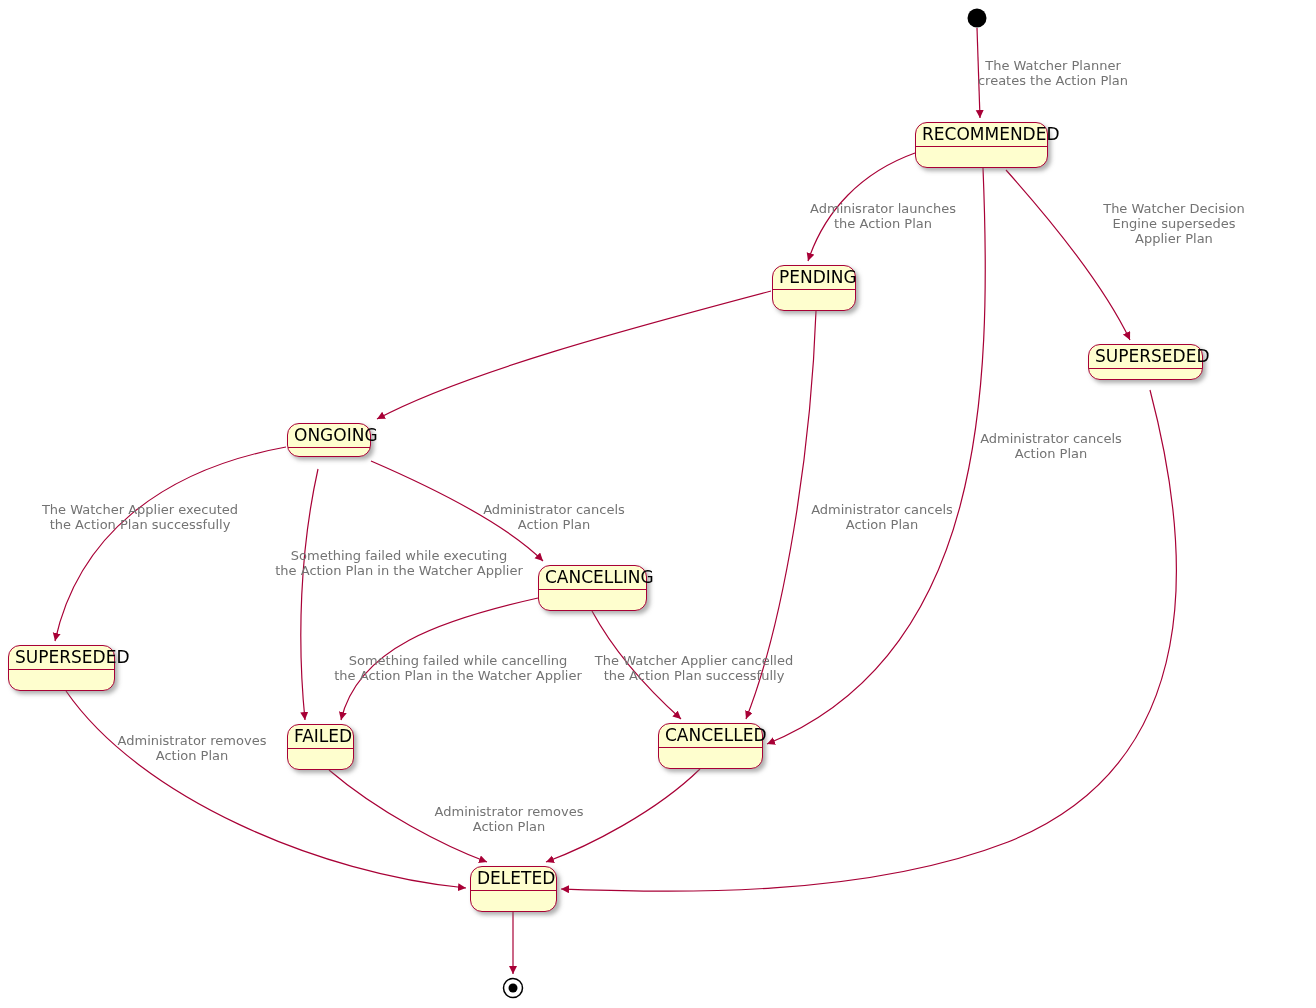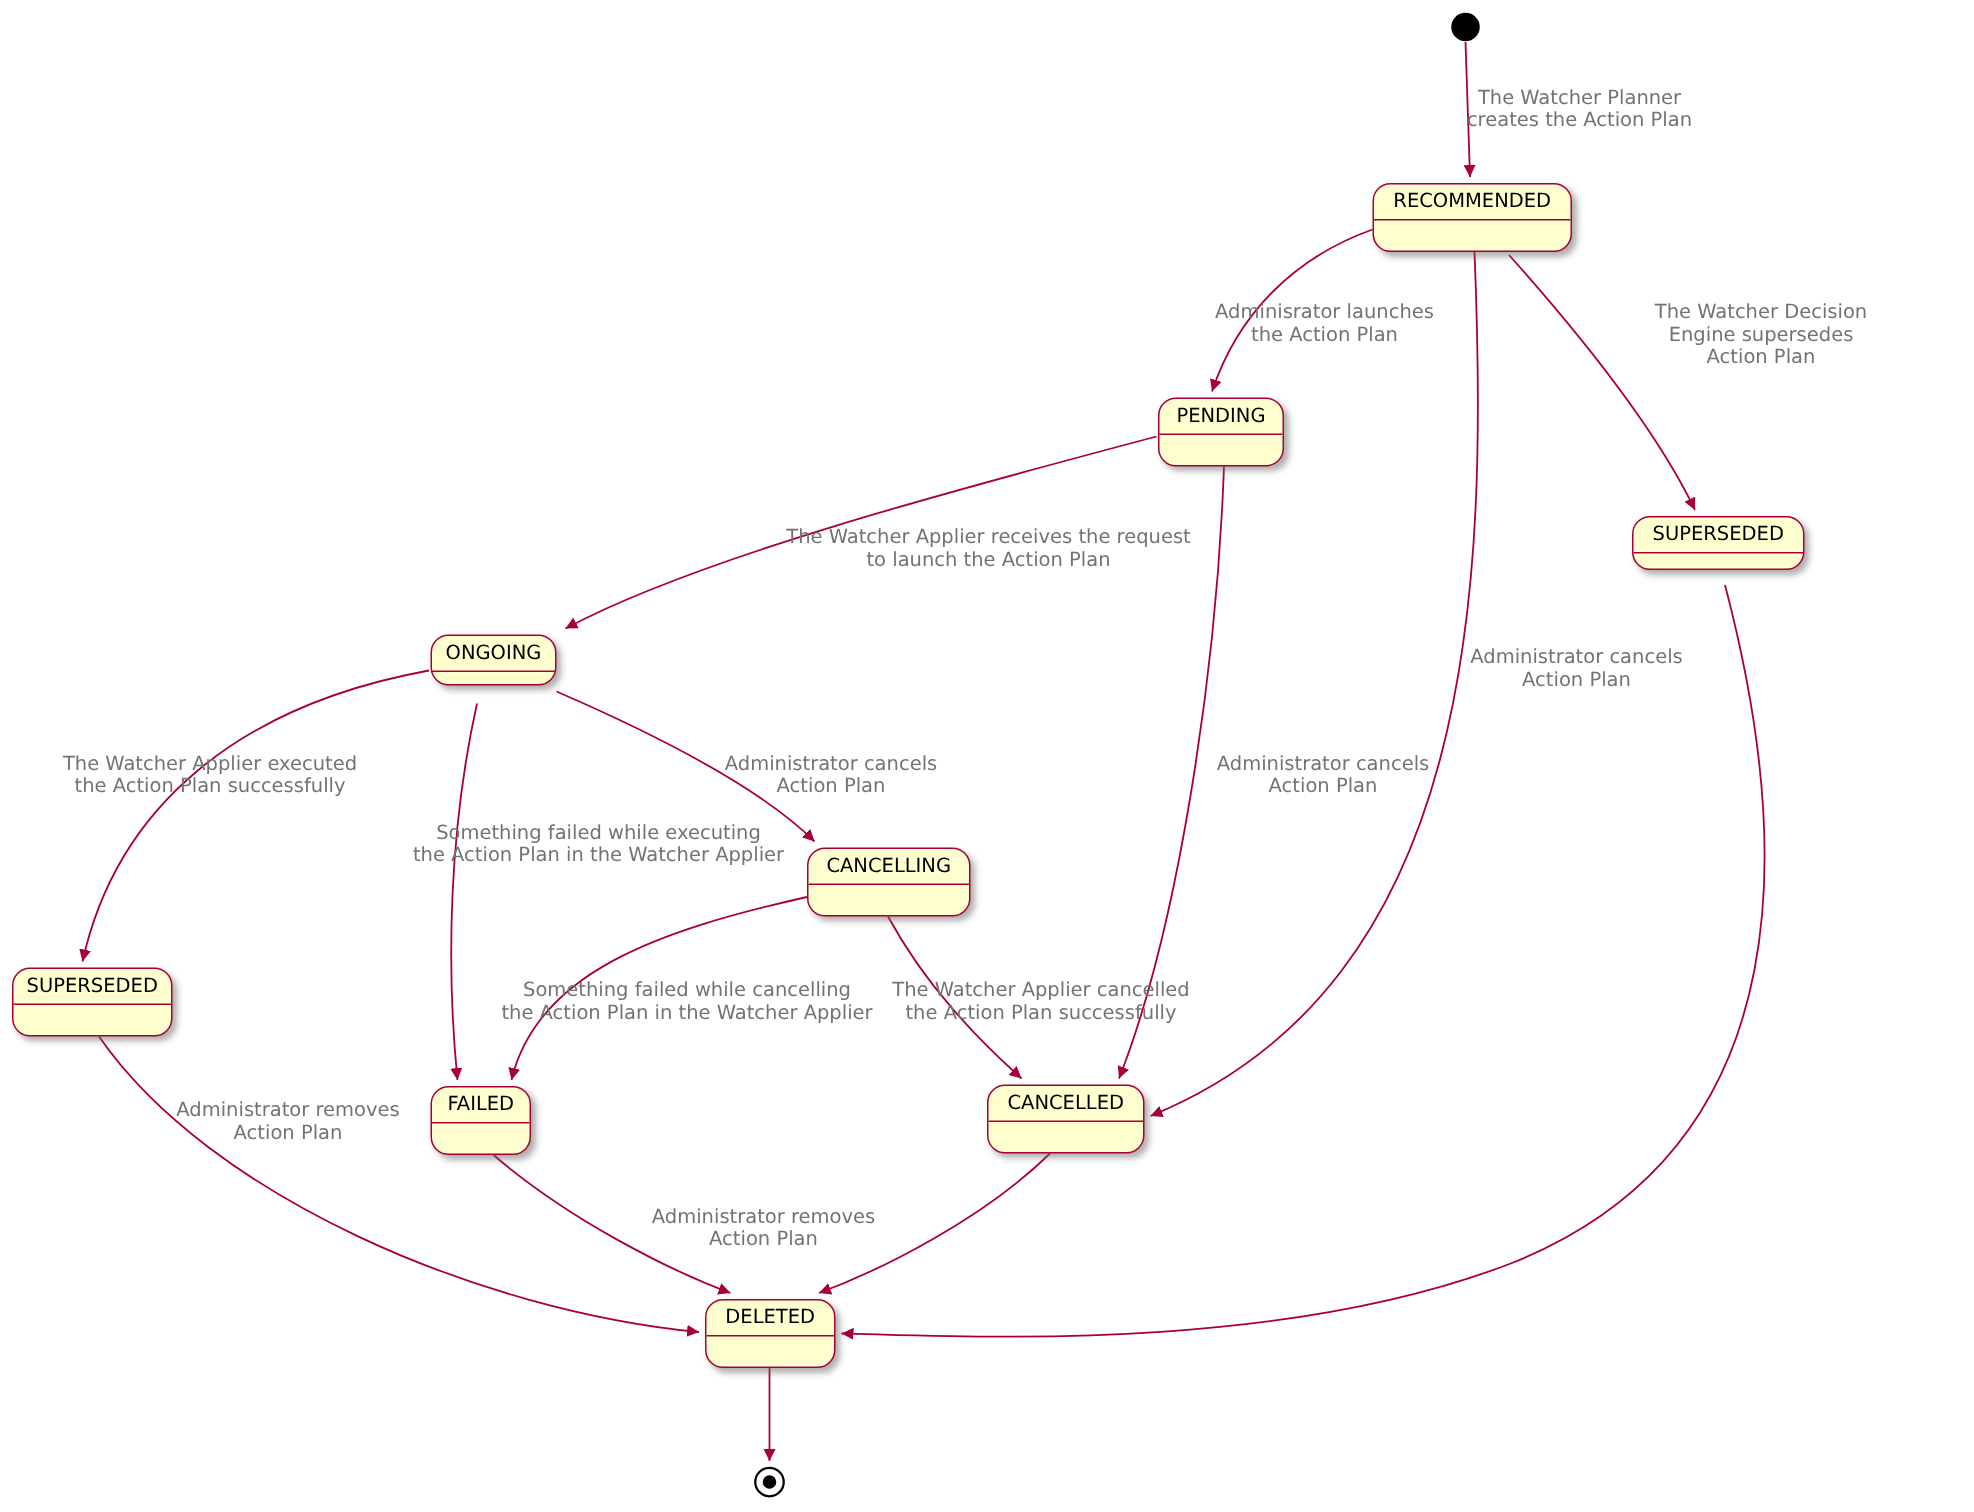--- a/index.html
+++ b/index.html
@@ -9,21 +9,21 @@
   }
   .edges{position:absolute;left:0;top:0;}
   .edge{fill:none;stroke:#A80036;stroke-width:1.2px;}
   .state{
     position:absolute;box-sizing:border-box;background:#FEFECE;
     border:1.5px solid #A80036;border-radius:12px;
     box-shadow:3px 3px 4px rgba(110,110,110,0.55);
   }
   .state-title{
     height:23px;line-height:23px;text-align:center;
-    border-bottom:1px solid #A80036;font-size:13px;padding:0 6px;
+    border-bottom:1px solid #A80036;font-size:17px;padding:0 6px;
     white-space:nowrap;
   }
   .state-body{height:19px;}
   .tlabel{
     position:absolute;transform:translateX(-50%);text-align:center;
     white-space:pre-line;font-size:13px;line-height:15px;color:#737373;
   }
 </style>
 </head>
 <body>
@@ -105,23 +105,21 @@
   <div class="state" style="left:470px;top:866px;width:87px;height:46px;">
     <div class="state-title">DELETED</div>
     <div class="state-body"></div>
   </div>
 
   <div class="tlabel" style="left:1053px;top:58px;">The Watcher Planner
 creates the Action Plan</div>
   <div class="tlabel" style="left:883px;top:201px;">Adminisrator launches
 the Action Plan</div>
   <div class="tlabel" style="left:1174px;top:201px;">The Watcher Decision Engine supersedes
-Action Plan</div>
-  <div class="tlabel" style="left:659px;top:351px;">The Watcher Applier receives the request
-to launch the Action Plan</div>
+Applier Plan</div>
   <div class="tlabel" style="left:140px;top:502px;">The Watcher Applier executed
 the Action Plan successfully</div>
   <div class="tlabel" style="left:554px;top:502px;">Administrator cancels
 Action Plan</div>
   <div class="tlabel" style="left:399px;top:548px;">Something failed while executing
 the Action Plan in the Watcher Applier</div>
   <div class="tlabel" style="left:458px;top:653px;">Something failed while cancelling
 the Action Plan in the Watcher Applier</div>
   <div class="tlabel" style="left:694px;top:653px;">The Watcher Applier cancelled
 the Action Plan successfully</div>

